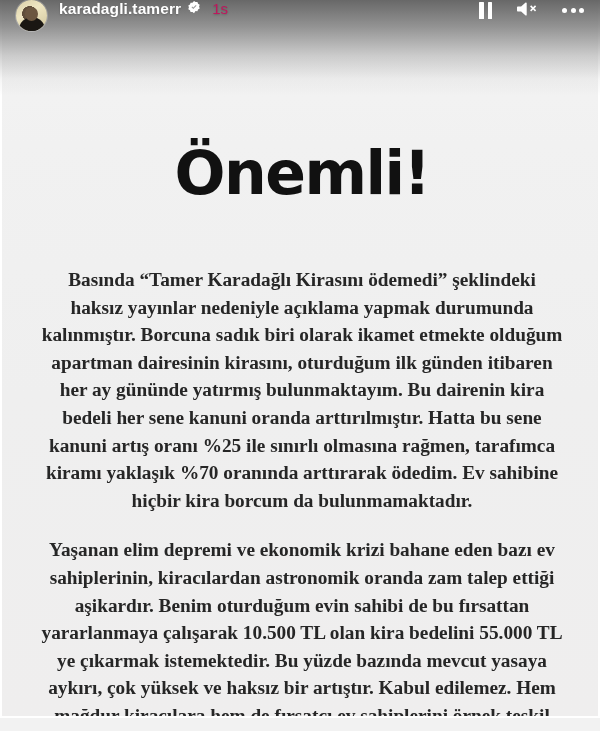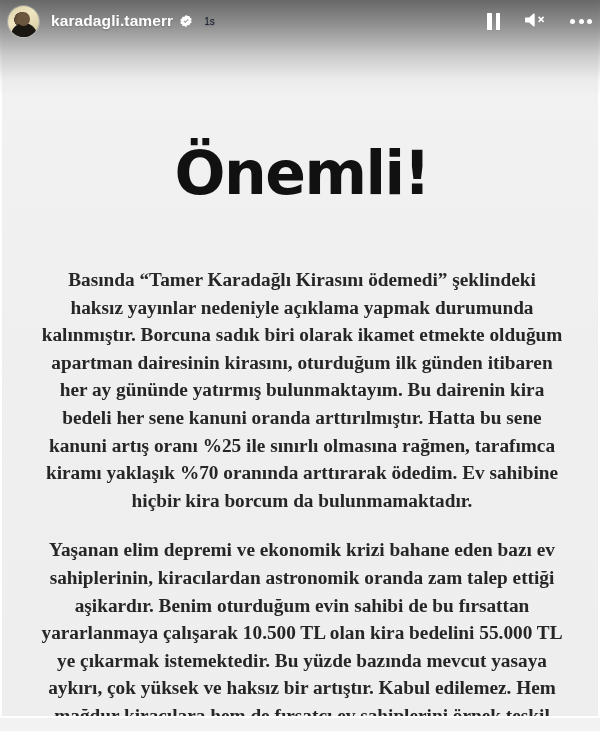--- a/index.html
+++ b/index.html
@@ -96,22 +96,22 @@
     pointer-events: none;
   }
 
   .header-row {
     position: absolute;
     left: 0;
     top: 0;
     width: 600px;
     height: 42px;
     display: flex;
-    align-items: center;
-    padding: 0 8px;
+    align-items: flex-start;
+    padding: 0 16px;
     box-sizing: border-box;
   }
 
   
   .avatar {
     width: 31px;
     height: 31px;
     border-radius: 50%;
     flex: 0 0 auto;
     background:
@@ -161,22 +161,22 @@
     width: 14px;
     height: 14px;
     flex: 0 0 auto;
     display: inline-flex;
     align-items: center;
     justify-content: center;
   }
 
   .timestamp {
     margin-left: 11px;
-    font-size: 10px;
-    color: #0f172a;
+    font-size: 15px;
+    color: #be185d;
     font-weight: 400;
     text-shadow: 0 1px 2px rgba(0,0,0,0.22);
   }
 
   .header-spacer { flex: 1 1 auto; }
 
   .header-actions {
     display: flex;
     align-items: center;
     gap: 24px;

